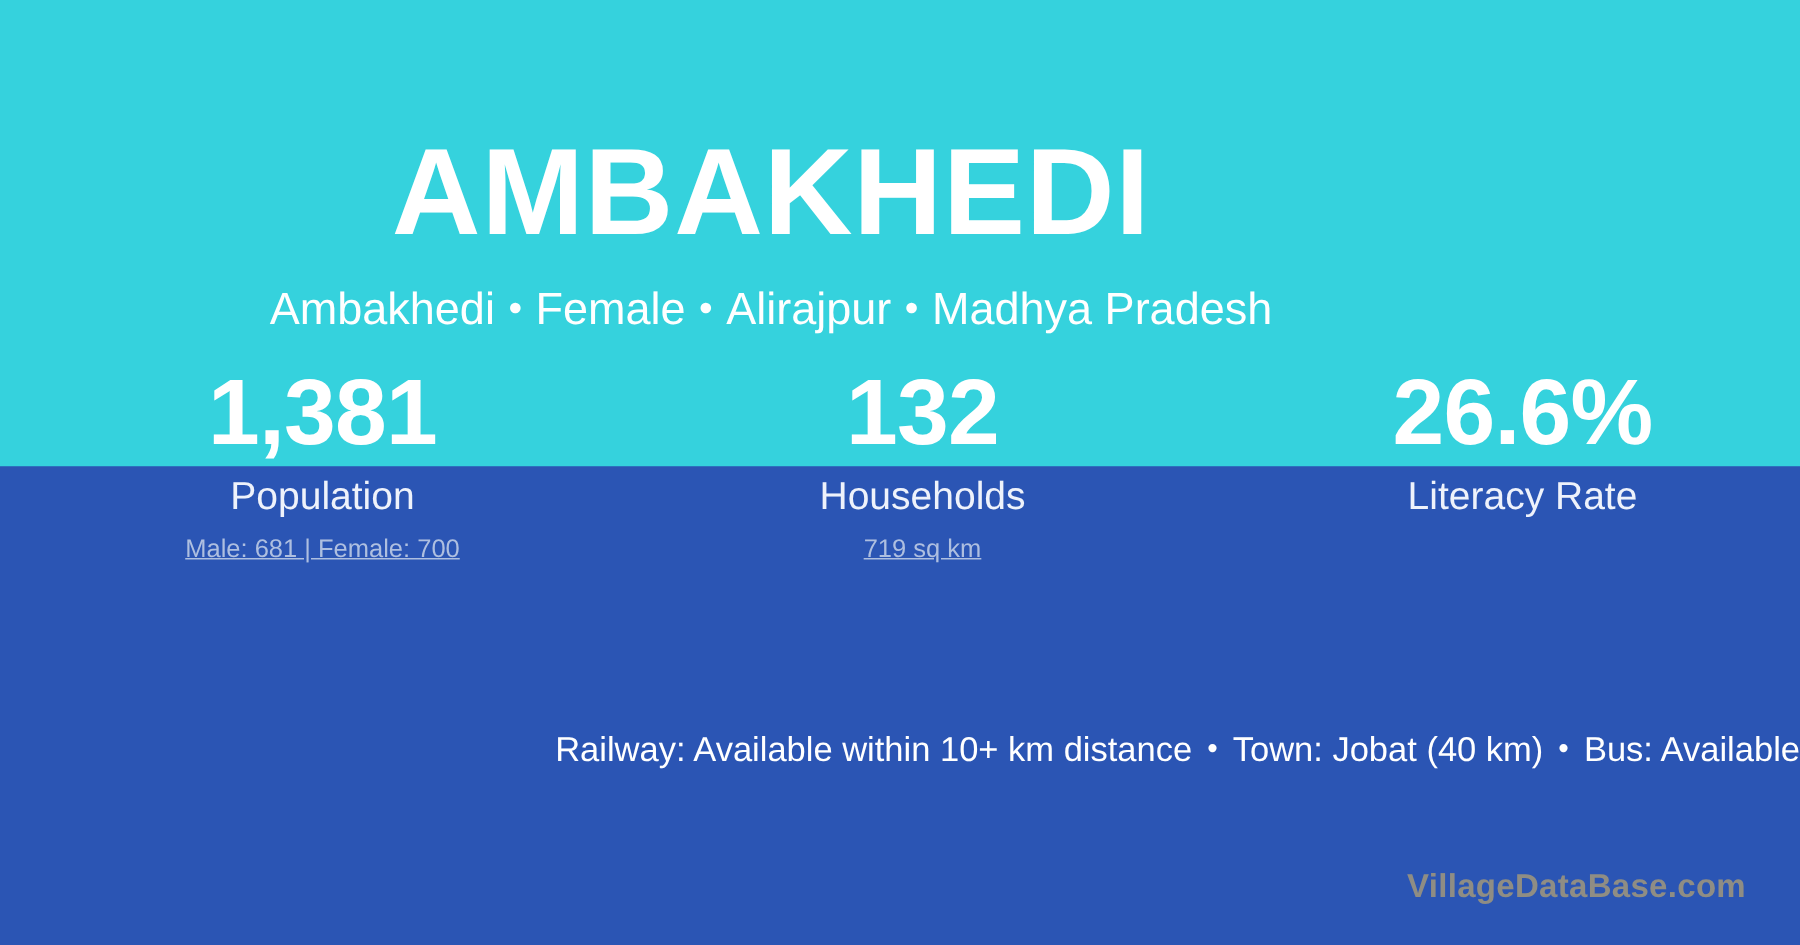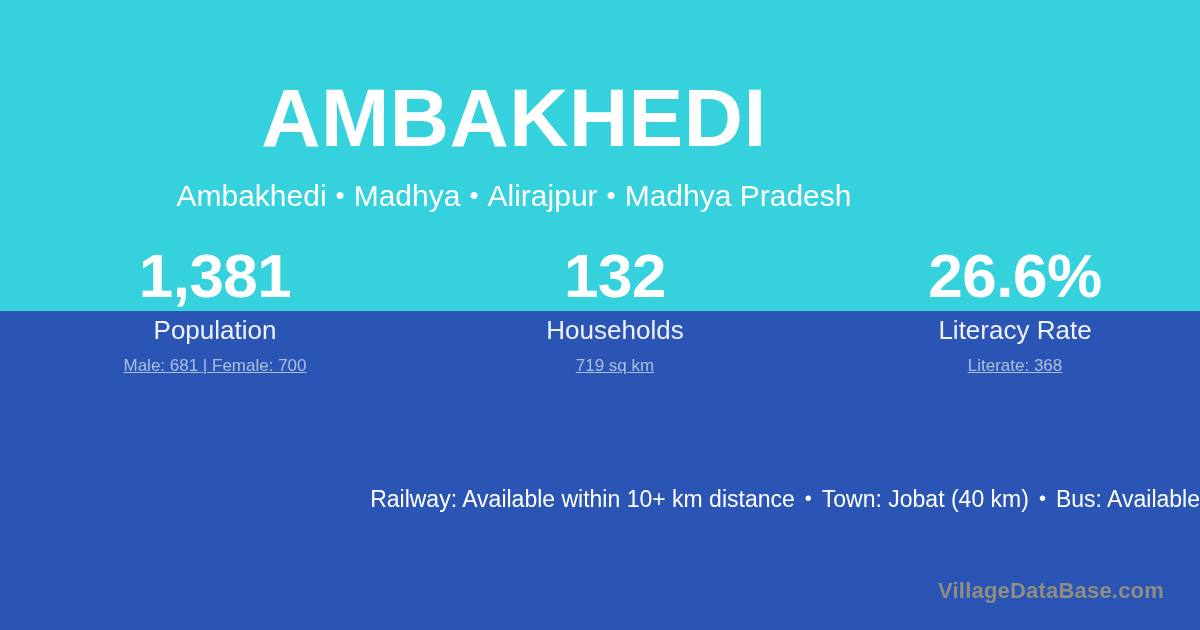--- a/index.html
+++ b/index.html
@@ -39,21 +39,21 @@
     top: 311px;
     width: 1200px;
     height: 319px;
     background: #2b55b4;
   }
 
   
   .header {
     position: absolute;
     left: 0;
-    top: 0;
+    top: 11px;
     width: 1028px;
     text-align: center;
     z-index: 3;
   }
 
   .title {
     margin: 0;
     padding-top: 77px;
     font-size: 82px;
     line-height: 1;
@@ -151,42 +151,41 @@
 <body>
 
 <div class="card">
 
   <div class="band-top"></div>
   <div class="band-bottom"></div>
 
   <div class="header">
     <h1 class="title">AMBAKHEDI</h1>
     <div class="subtitle">
-      <span>Ambakhedi</span><span class="sep">•</span><span>Madhya</span><span class="sep">•</span><span>Alirajpur</span><span class="sep">•</span><span>Madhya Pradesh</span>
+      <span>Ambakhedi</span><span class="sep">•</span><span>Female</span><span class="sep">•</span><span>Alirajpur</span><span class="sep">•</span><span>Madhya Pradesh</span>
     </div>
   </div>
 
   <div class="stats">
 
     <div class="stat">
       <div class="stat-value">1,381</div>
       <div class="stat-label">Population</div>
       <div class="stat-sub">Male: 681 | Female: 700</div>
     </div>
 
     <div class="stat">
       <div class="stat-value">132</div>
       <div class="stat-label">Households</div>
       <div class="stat-sub">719 sq km</div>
     </div>
 
     <div class="stat">
       <div class="stat-value">26.6%</div>
       <div class="stat-label">Literacy Rate</div>
-      <div class="stat-sub">Literate: 368</div>
     </div>
 
   </div>
 
   <div class="info-line">
     <span>Railway: Available within 10+ km distance</span><span class="sep">•</span><span>Town: Jobat (40 km)</span><span class="sep">•</span><span>Bus: Available</span>
   </div>
 
   <div class="watermark">VillageDataBase.com</div>
 

